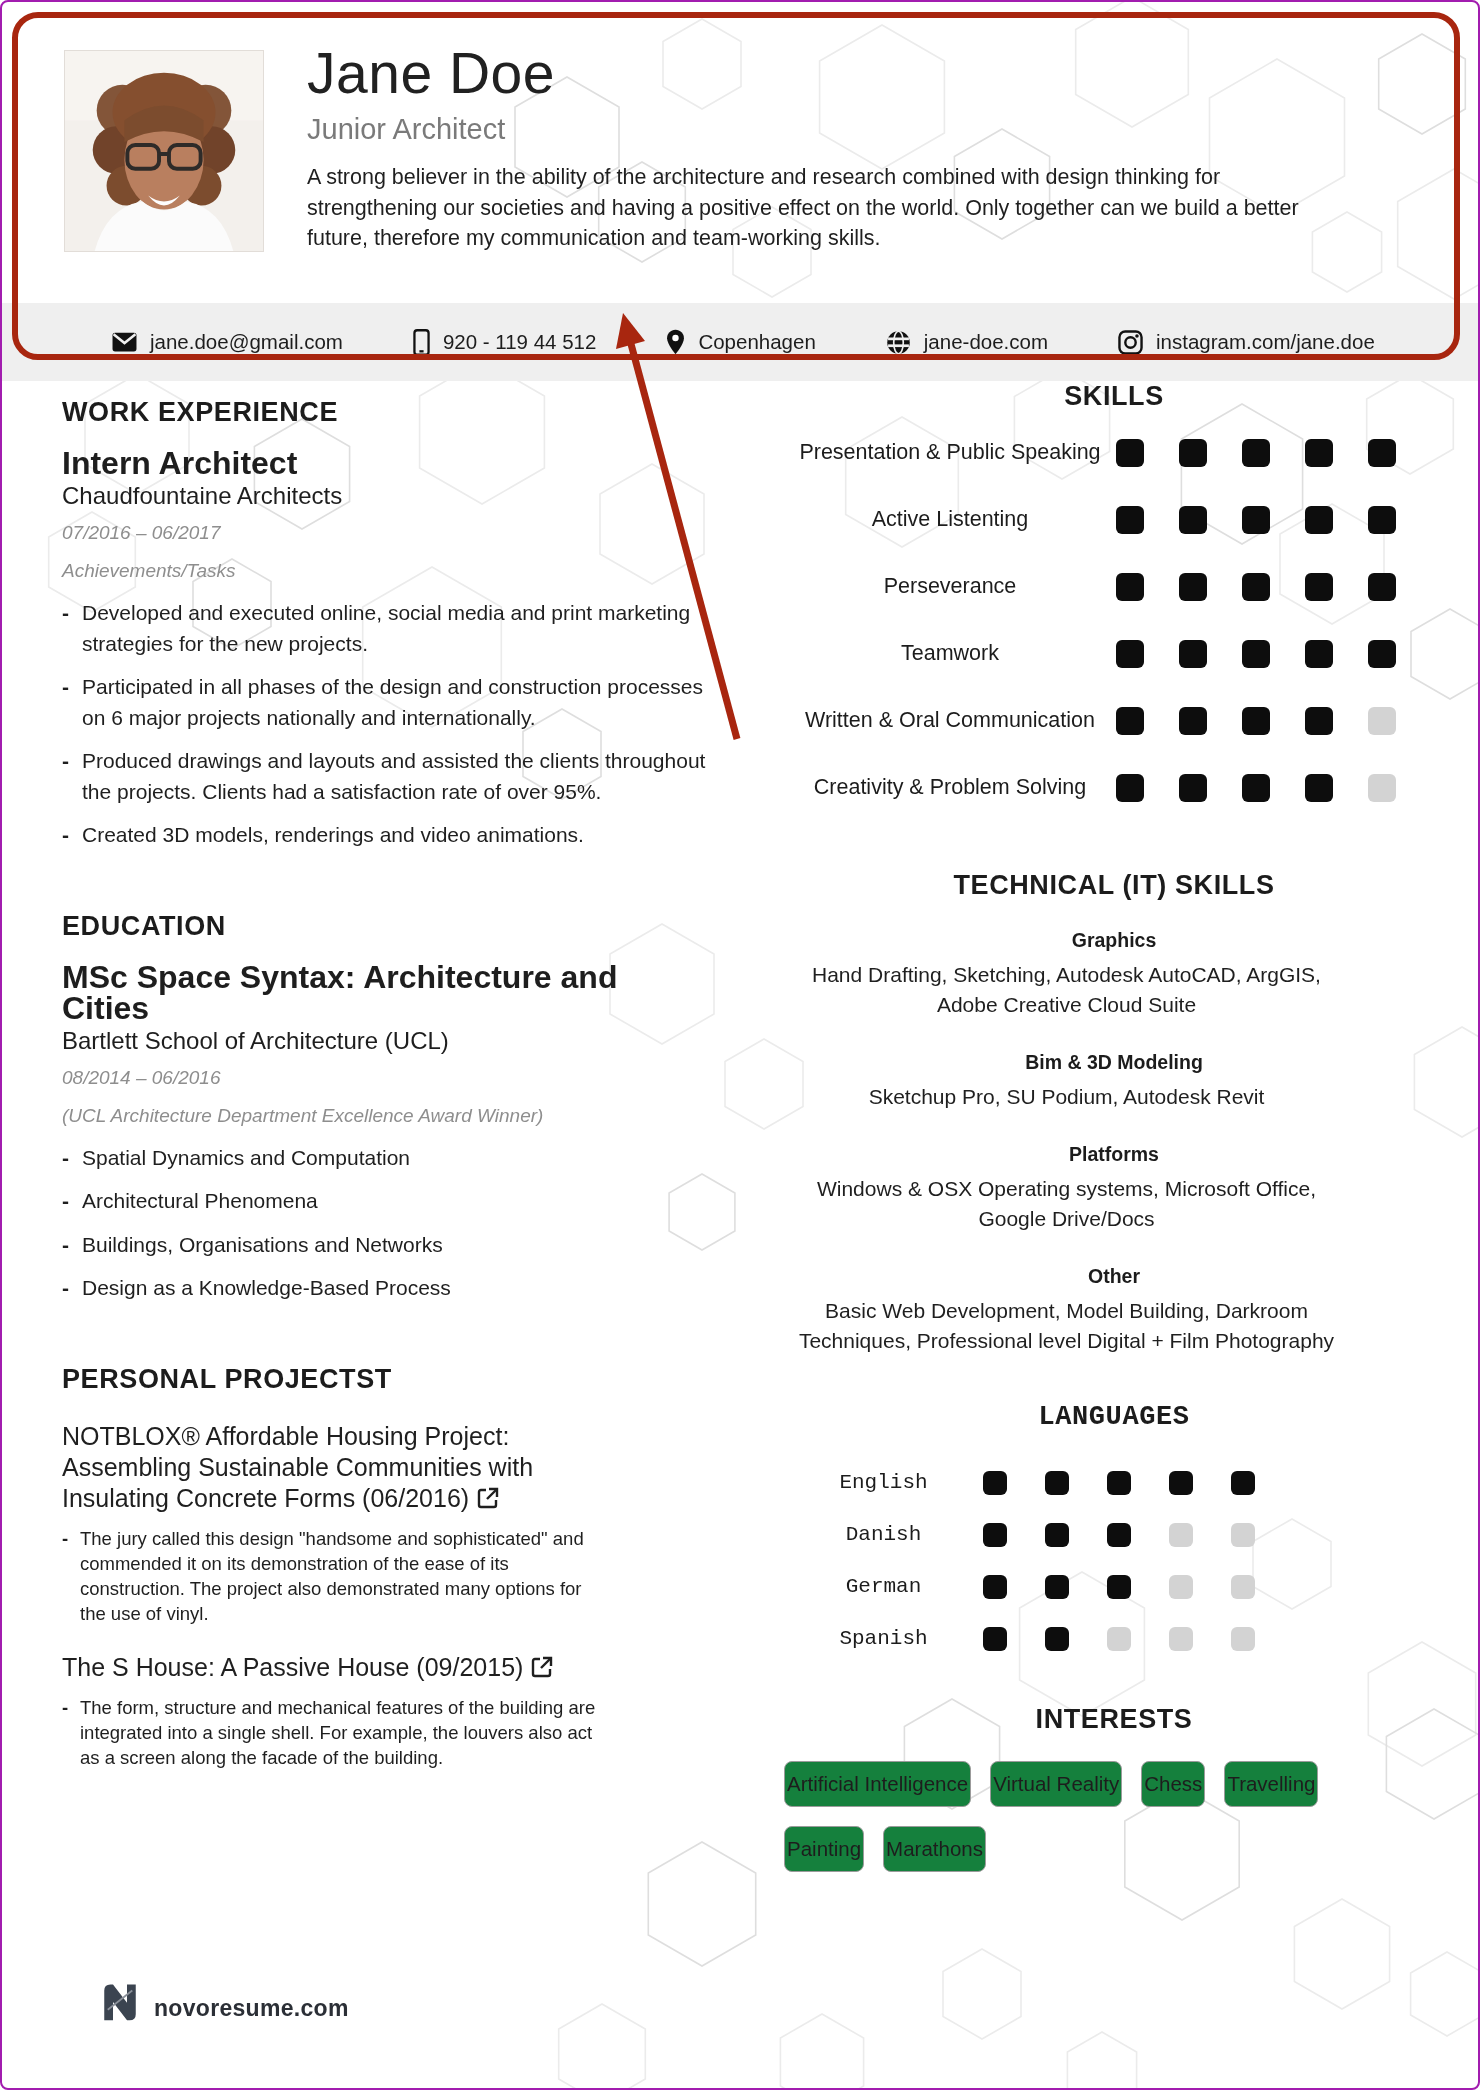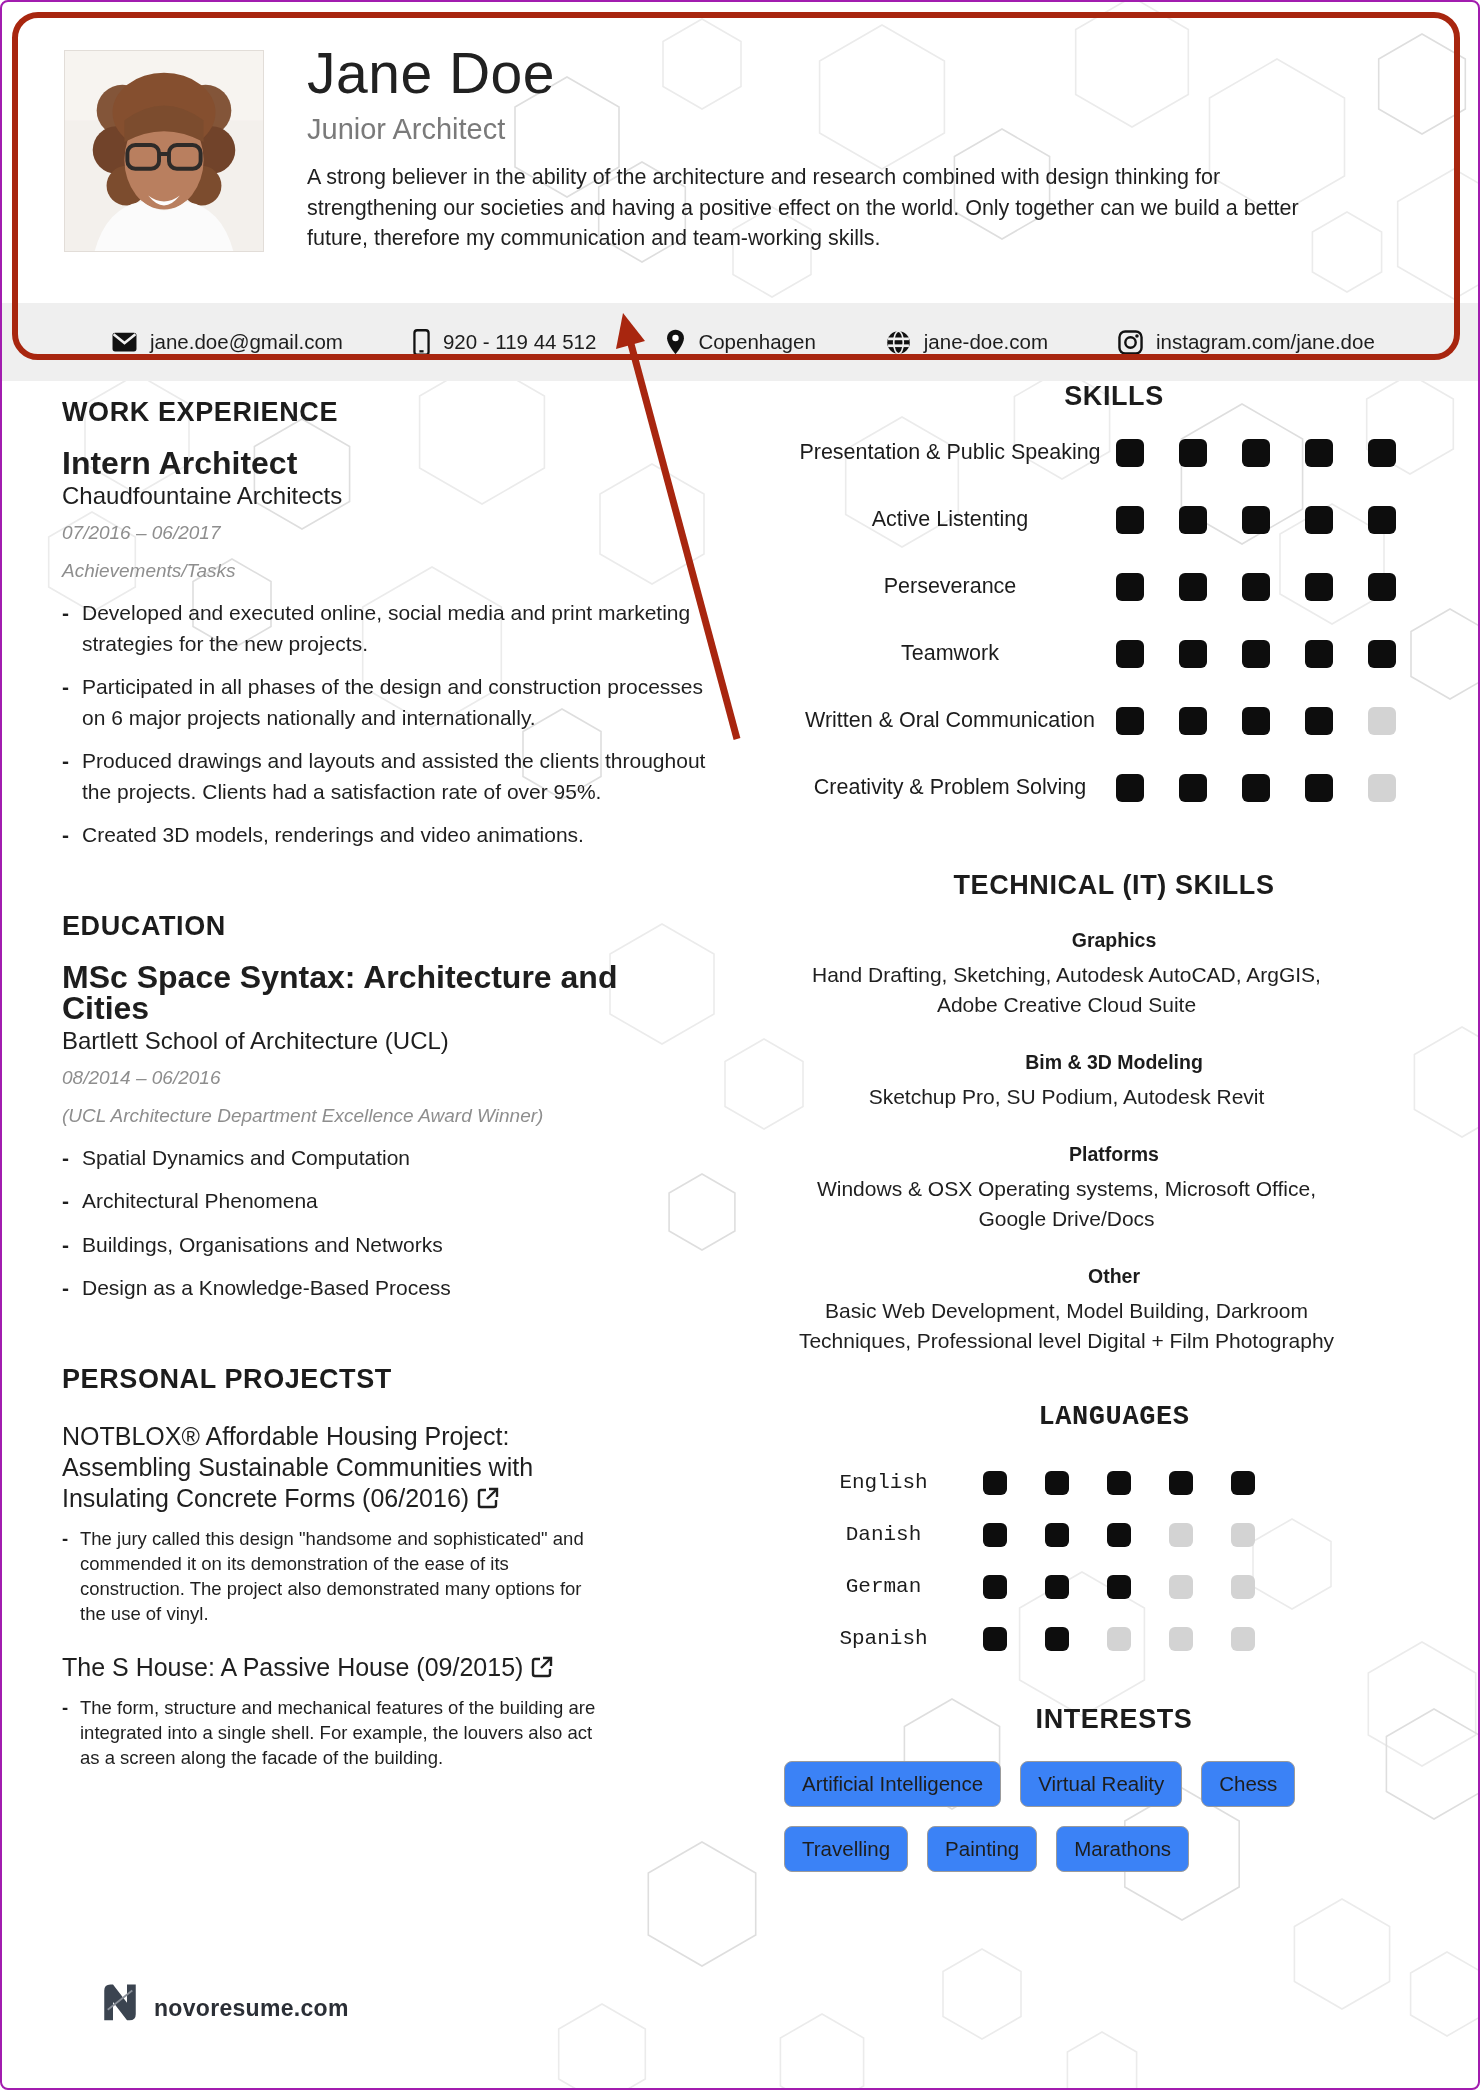--- a/index.html
+++ b/index.html
@@ -53,21 +53,21 @@
   .lang-row{display:grid;grid-template-columns:199px auto;align-items:center;min-height:52px;}
   .lang-row .lbl{font-size:21px;color:#1c1c1c;}
   .squares.sm{gap:38px;}
   .squares.sm .sq{width:24px;height:24px;border-radius:6px;}
 
   .tech-group{margin-bottom:31px;}
   .tech-label{font-size:19.5px;font-weight:700;color:#1c1c1c;margin-bottom:8px;}
   .tech-text{font-size:21px;line-height:30px;color:#1f1f1f;width:565px;}
 
   .tags{display:flex;flex-wrap:wrap;gap:19px;width:620px;margin-top:26px;}
-  .tag{border:1.5px solid #9b9b9b;border-radius:8px;padding:10px 17px;font-size:20.5px;color:#1d1d1d;background:#3b82f6;}
+  .tag{border:1.5px solid #9b9b9b;border-radius:8px;padding:10px 2px;font-size:20.5px;color:#1d1d1d;background:#15803d;}
 
   .footer{position:absolute;left:97px;top:1978px;display:flex;align-items:flex-end;gap:13px;z-index:2;}
   .footer .site{font-size:23px;font-weight:700;color:#2b2f36;letter-spacing:0.3px;}
 </style>
 </head>
 <body>
 
 <div class="page">
 
   <svg class="hexes" id="hexes" width="1480" height="2090" viewBox="0 0 1480 2090">

